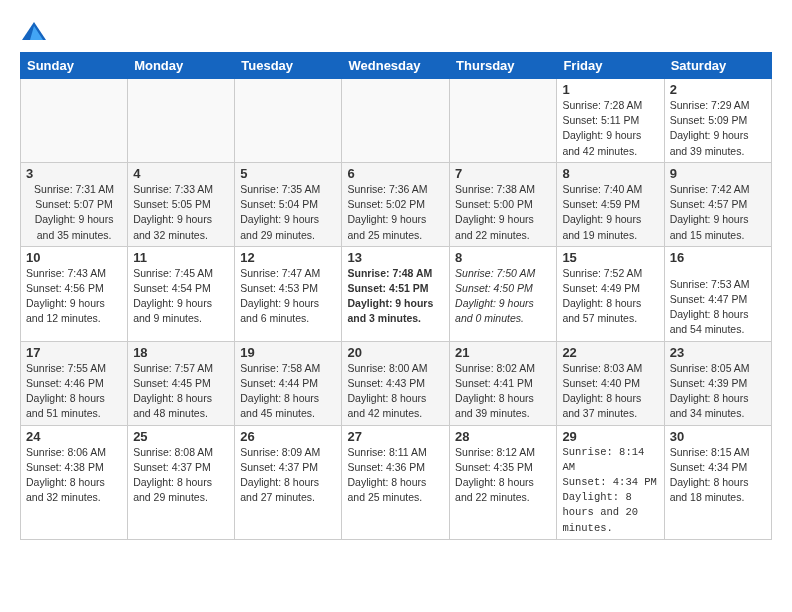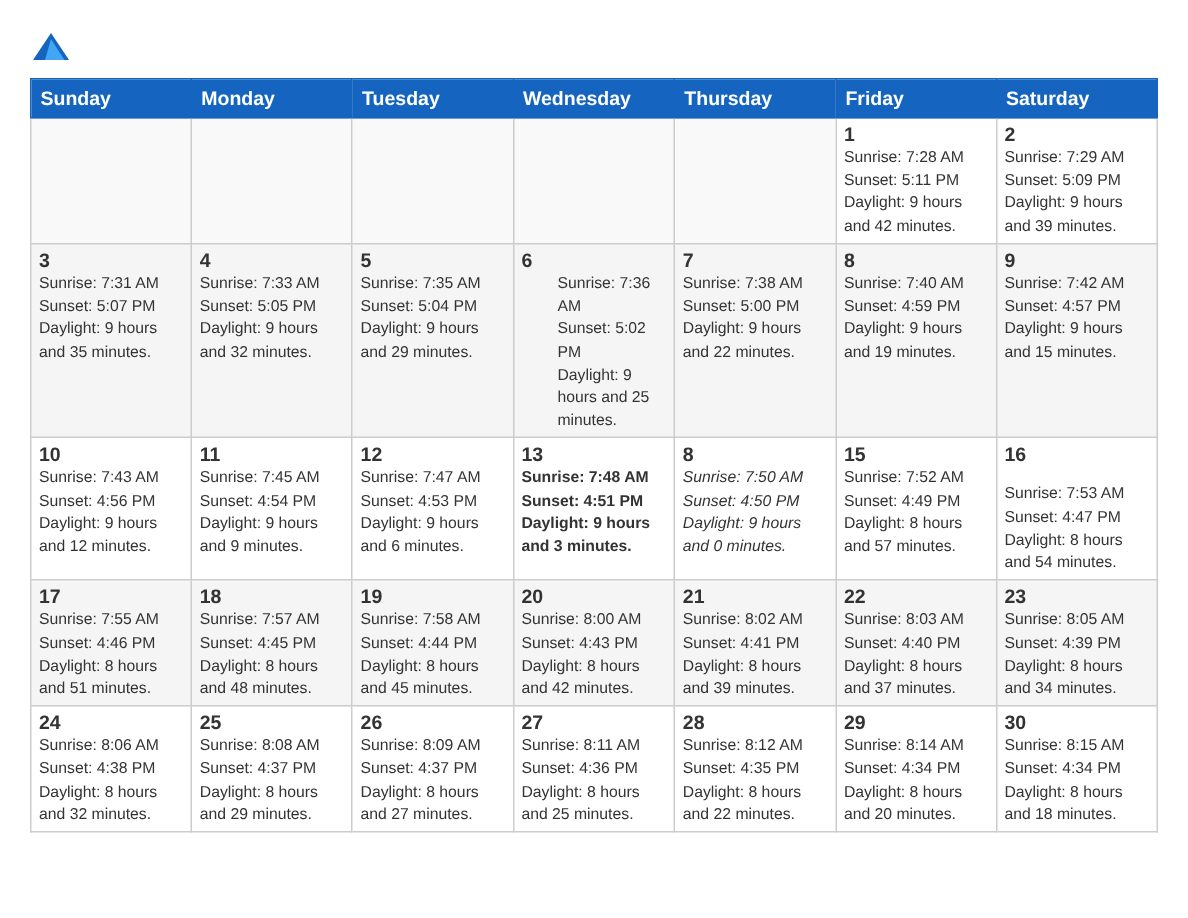--- a/index.html
+++ b/index.html
@@ -142,39 +142,39 @@
         <td>
           <span class="day-num">2</span>
           <div class="day-info" style="white-space: pre-line;">Sunrise: 7:29 AM
 Sunset: 5:09 PM
 Daylight: 9 hours and 39 minutes.</div>
         </td>
       </tr>
       <tr>
         <td>
           <span class="day-num">3</span>
-          <div class="day-info" style="white-space: pre-line;">Sunrise: 7:31 AM
+          <div class="day-info" style="white-space: pre-line; text-align: center;">Sunrise: 7:31 AM
 Sunset: 5:07 PM
 Daylight: 9 hours and 35 minutes.</div>
         </td>
         <td>
           <span class="day-num">4</span>
           <div class="day-info" style="white-space: pre-line;">Sunrise: 7:33 AM
 Sunset: 5:05 PM
 Daylight: 9 hours and 32 minutes.</div>
         </td>
         <td>
           <span class="day-num">5</span>
           <div class="day-info" style="white-space: pre-line;">Sunrise: 7:35 AM
 Sunset: 5:04 PM
 Daylight: 9 hours and 29 minutes.</div>
         </td>
         <td>
           <span class="day-num">6</span>
-          <div class="day-info" style="white-space: pre-line; margin-left: 24px;">Sunrise: 7:36 AM
+          <div class="day-info" style="white-space: pre-line;">Sunrise: 7:36 AM
 Sunset: 5:02 PM
 Daylight: 9 hours and 25 minutes.</div>
         </td>
         <td>
           <span class="day-num">7</span>
           <div class="day-info" style="white-space: pre-line;">Sunrise: 7:38 AM
 Sunset: 5:00 PM
 Daylight: 9 hours and 22 minutes.</div>
         </td>
         <td>
@@ -304,21 +304,21 @@
 Daylight: 8 hours and 25 minutes.</div>
         </td>
         <td>
           <span class="day-num">28</span>
           <div class="day-info" style="white-space: pre-line;">Sunrise: 8:12 AM
 Sunset: 4:35 PM
 Daylight: 8 hours and 22 minutes.</div>
         </td>
         <td>
           <span class="day-num">29</span>
-          <div class="day-info" style="white-space: pre-line;">Sunrise: 8:14 AM
+          <div class="day-info" style="white-space: pre-line; font-family: Liberation Mono, monospace;">Sunrise: 8:14 AM
 Sunset: 4:34 PM
 Daylight: 8 hours and 20 minutes.</div>
         </td>
         <td>
           <span class="day-num">30</span>
           <div class="day-info" style="white-space: pre-line;">Sunrise: 8:15 AM
 Sunset: 4:34 PM
 Daylight: 8 hours and 18 minutes.</div>
         </td>
       </tr>

